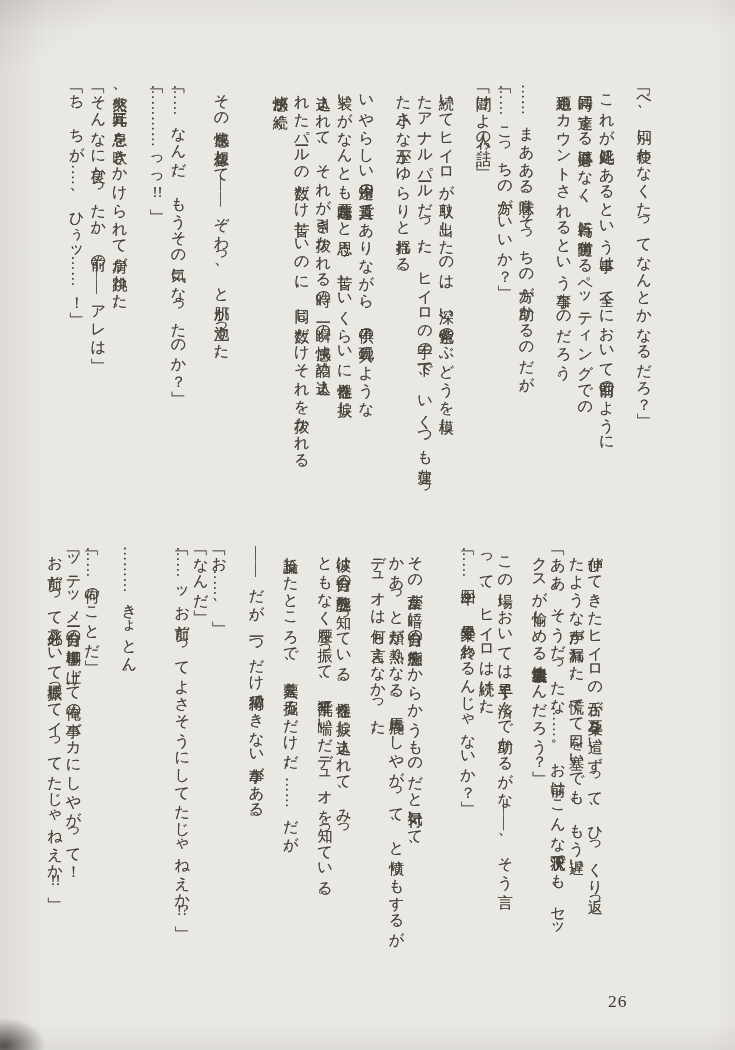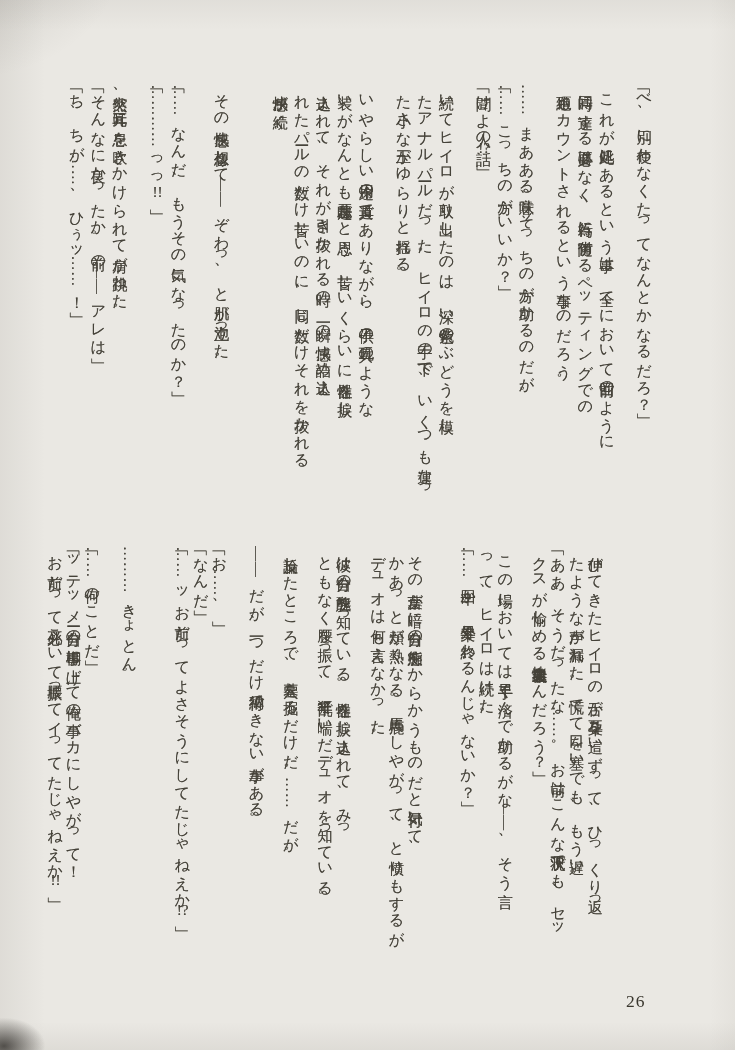--- a/index.html
+++ b/index.html
@@ -51,21 +51,21 @@
   }
   .line.indent {
     padding-block-start: 15.7px;
   }
   .tcy {
     text-combine-upright: all;
     letter-spacing: 0;
   }
   .page-number {
     position: absolute;
-    left: 626px;
+    left: 608px;
     top: 991px;
     font-size: 17.5px;
     letter-spacing: 1px;
     color: #3a372e;
   }
 </style>
 </head>
 <body>
 
 <div class="page">

